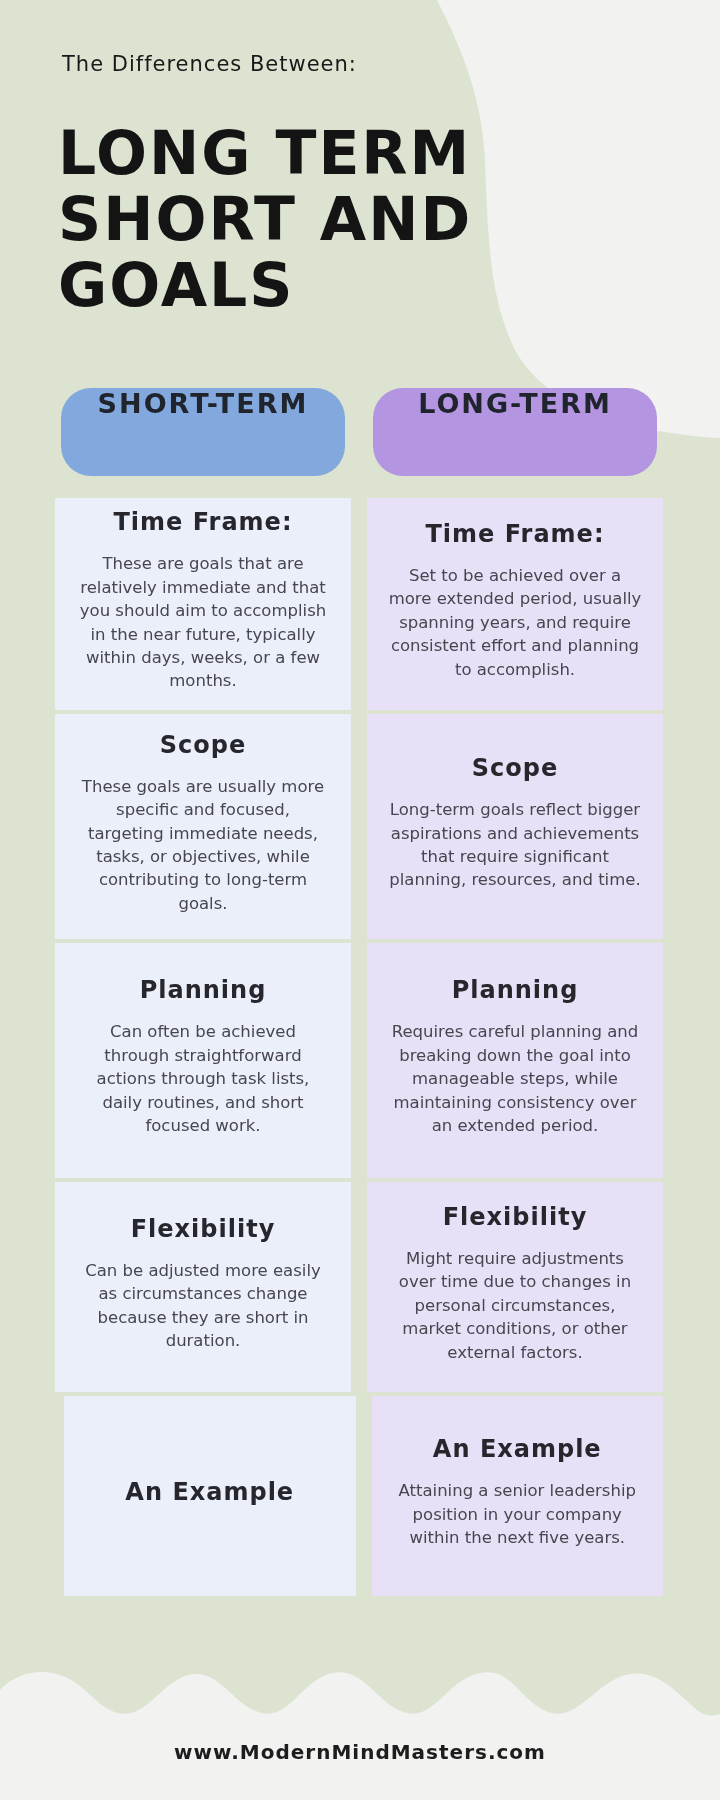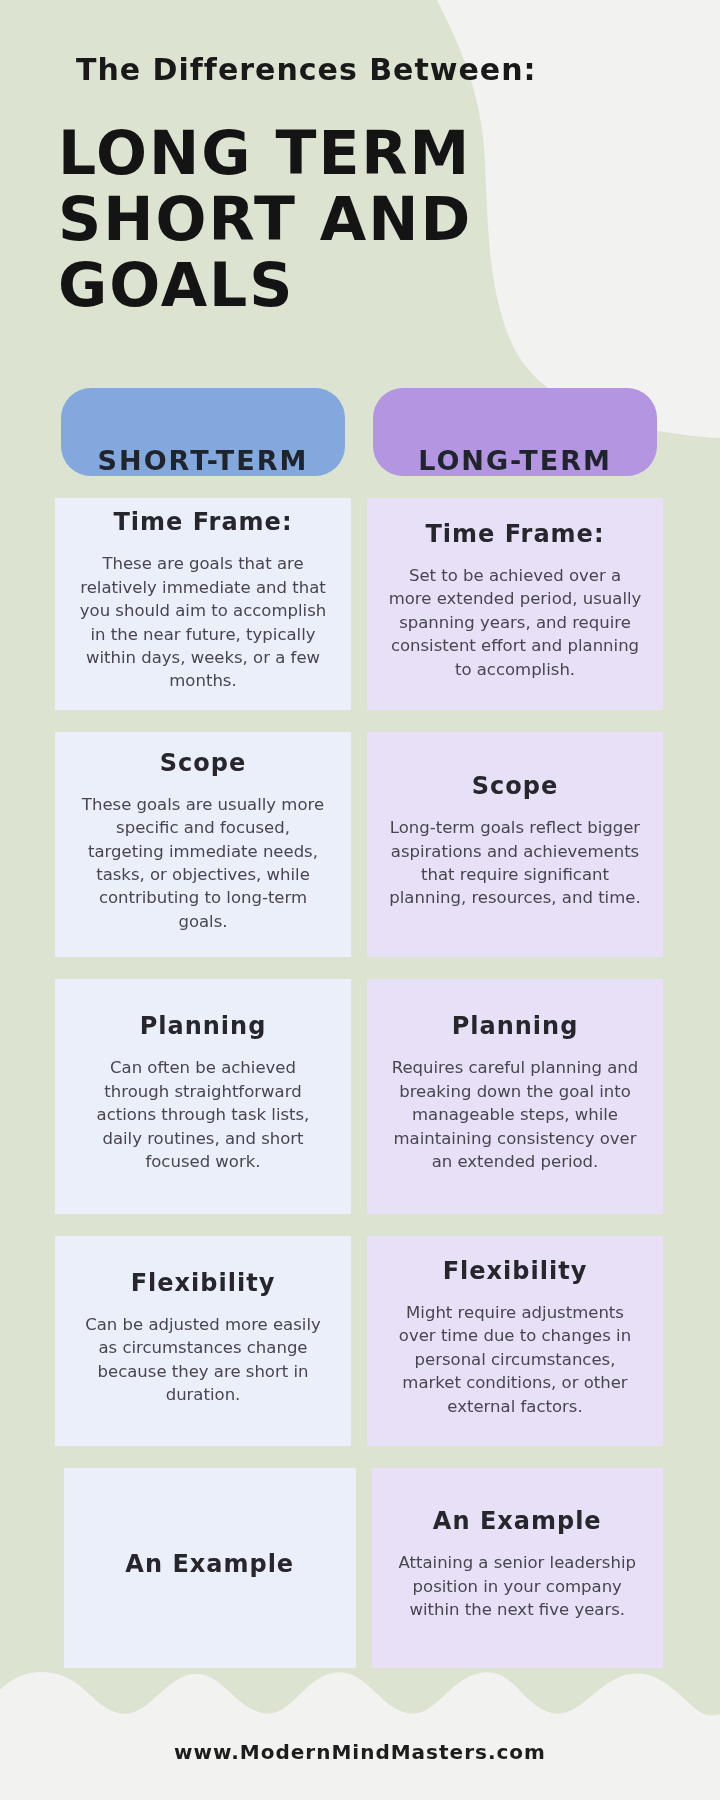--- a/index.html
+++ b/index.html
@@ -7,42 +7,42 @@
     width:720px;height:1800px;position:relative;overflow:hidden;
     background:#dce4d1;
     font-family:"DejaVu Sans","Liberation Sans",sans-serif;
   }
   svg{display:block;}
   .blob-top{position:absolute;top:0;right:0;width:300px;height:450px;}
   .wave-bottom{position:absolute;left:0;bottom:0;width:720px;height:134px;}
 
   .kicker{
     position:absolute;left:62px;top:52px;
-    font-size:30px;font-weight:700;letter-spacing:1px;color:#191919;margin-left:14px;
+    font-size:21px;font-weight:400;letter-spacing:1px;color:#191919;
   }
   .big-title{
     position:absolute;left:58px;top:120px;
     font-size:60px;line-height:66px;font-weight:800;letter-spacing:2px;color:#141414;
   }
 
   .pills{
     position:absolute;top:388px;left:55px;width:608px;
     display:flex;gap:16px;
   }
   .pill{
     flex:1;height:88px;margin:0 6px;border-radius:30px;
-    display:flex;align-items:flex-end;justify-content:center;
+    display:flex;align-items:flex-start;justify-content:center;
     font-size:27px;font-weight:700;letter-spacing:2px;color:#20242c;
   }
   .pill-short{background:#82a8de;}
   .pill-long{background:#b495e1;}
 
   .grid{
     position:absolute;top:498px;left:55px;width:608px;
-    display:flex;flex-direction:column;gap:22px;
+    display:flex;flex-direction:column;gap:4px;
   }
   .row{display:flex;gap:16px;}
   .card{
     width:296px;box-sizing:border-box;padding:18px 14px;
     display:flex;flex-direction:column;justify-content:center;align-items:center;
     text-align:center;
   }
   .card-left{background:#eaeffa;}
   .card-right{background:#e8e0f7;}
   .card h3{

